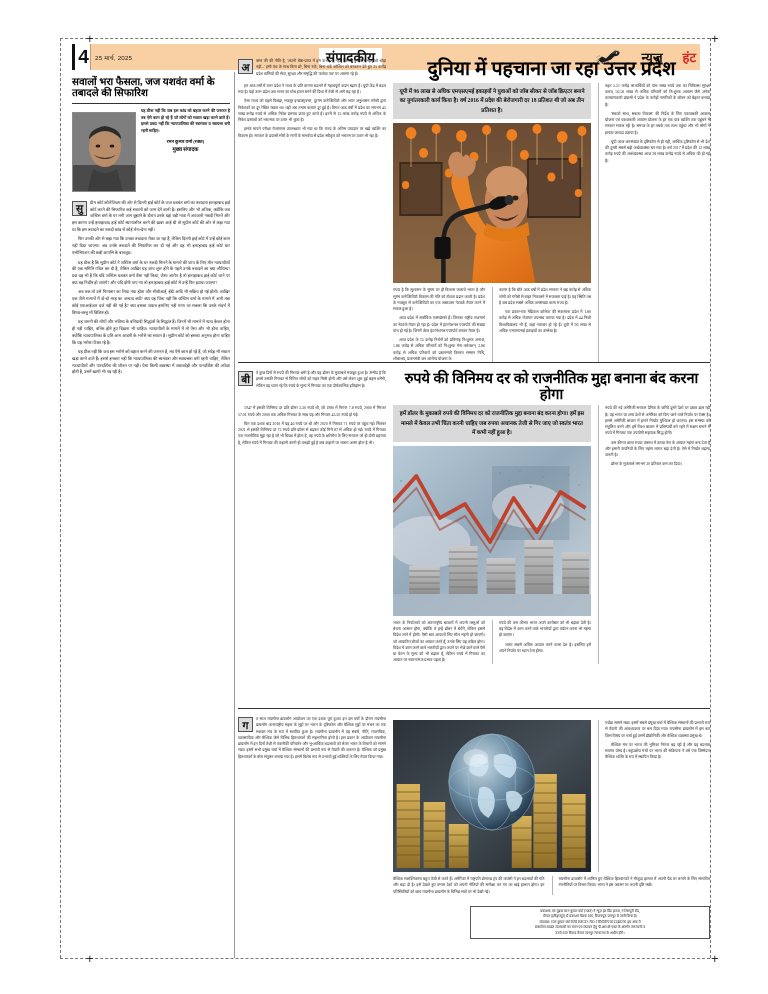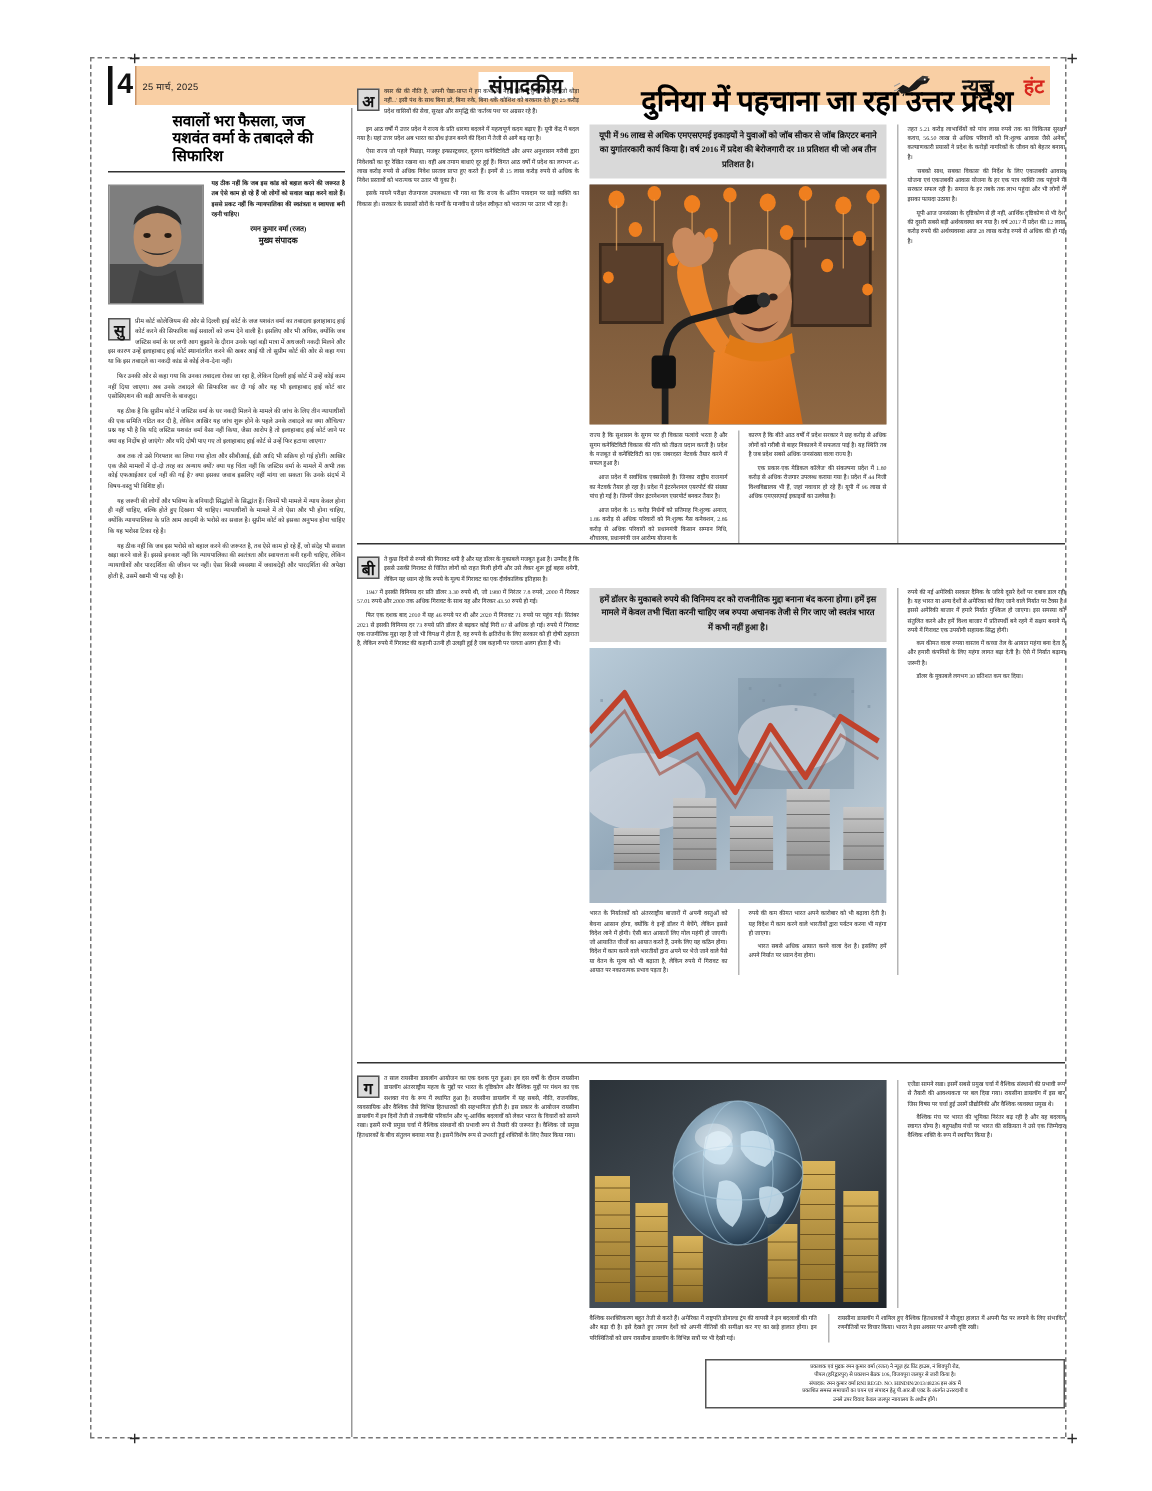--- a/index.html
+++ b/index.html
@@ -114,21 +114,21 @@
     text-align: center;
     font-size: 5.6px;
     line-height: 1.7;
     padding: 4px 6px;
   }
 
   .photo { position: relative; overflow: hidden; background: #cfcfcf; }
 
   
   .a1 { position: absolute; left: 72px; top: 76px; width: 158px; }
-  .a1 .hl { font-size: 10.2px; margin-left: 43px; }
+  .a1 .hl { font-size: 10.2px; }
   .a1-portrait {
     width: 64px; height: 80px;
     float: left; margin: 4px 5px 3px 0;
     border: 1px solid #8a8a8a;
     position: relative; overflow: hidden;
     background: linear-gradient(#8d8d8d, #6f6f6f);
   }
   .a1-quote {
     font-family: "Liberation Serif", serif;
     font-size: 4px; line-height: 1.7;
@@ -353,20 +353,23 @@
     </div>
   </div>
 
   <div class="rule-h" style="left:238px; top:362px; width:472px;"></div>
 
   <div class="a3">
     <div style="display:flex; gap:7px; align-items:flex-start;">
       <div style="width:148px; overflow:hidden;">
         <span class="dropcap">बी</span>
         <p class="body-txt sm">ते कुछ दिनों से रुपये की गिरावट थमी है और यह डॉलर के मुकाबले मजबूत हुआ है। उम्मीद है कि इससे उसकी गिरावट से चिंतित लोगों को राहत मिली होगी और उसे लेकर शुरू हुई बहस थमेगी, लेकिन यह ध्यान रहे कि रुपये के मूल्य में गिरावट का एक दीर्घकालिक इतिहास है।</p>
+      </div>
+      <div style="flex:1;">
+        <div class="hl">रुपये की विनिमय दर को राजनीतिक मुद्दा बनाना बंद करना होगा</div>
       </div>
     </div>
 
     <div style="display:flex; gap:7px; margin-top:3px;">
       <div style="width:148px;">
         <p class="body-txt sm" style="text-indent:6px;">1947 में इसकी विनिमय दर प्रति डॉलर 3.30 रुपये थी, जो 1980 में निरंतर 7.8 रुपये, 2000 में गिरकर 57.01 रुपये और 2000 तक अधिक गिरावट के साथ यह और गिरकर 43.50 रुपये हो गई।</p>
         <p class="body-txt sm" style="margin-top:3px; text-indent:6px;">फिर एक दशक बाद 2010 में यह 46 रुपये पर थी और 2020 में गिरावट 71 रुपये पर पहुंच गई। सितंबर 2021 से इसकी विनिमय दर 73 रुपये प्रति डॉलर से बढ़कर कोई गिरी 87 से अधिक हो गई। रुपये में गिरावट एक राजनीतिक मुद्दा रहा है जो भी विपक्ष में होता है, वह रुपये के क्षतिरोध के लिए सरकार को ही दोषी ठहराता है, लेकिन रुपये में गिरावट की कहानी उतनी ही उलझी हुई है जब कहानी पर चलता अलग होता है भी।</p>
       </div>
 
       <div style="flex:1;">

